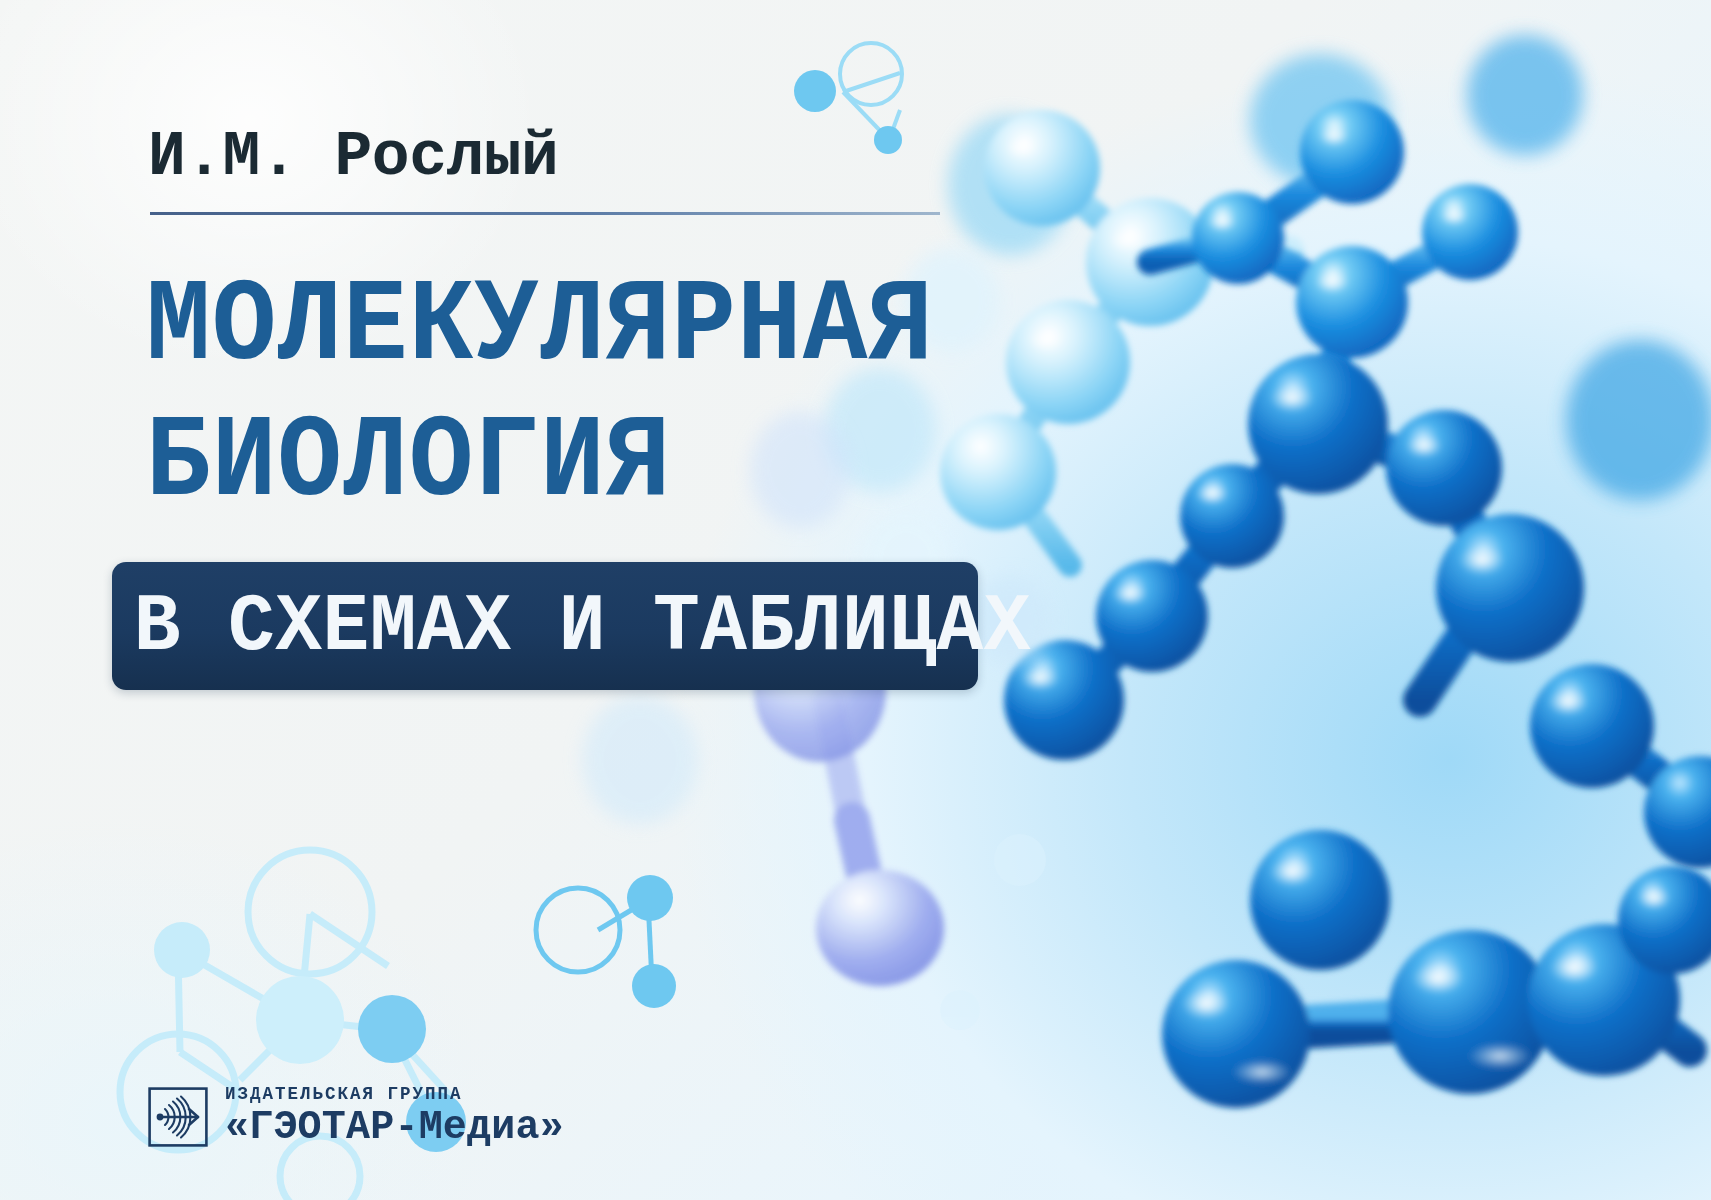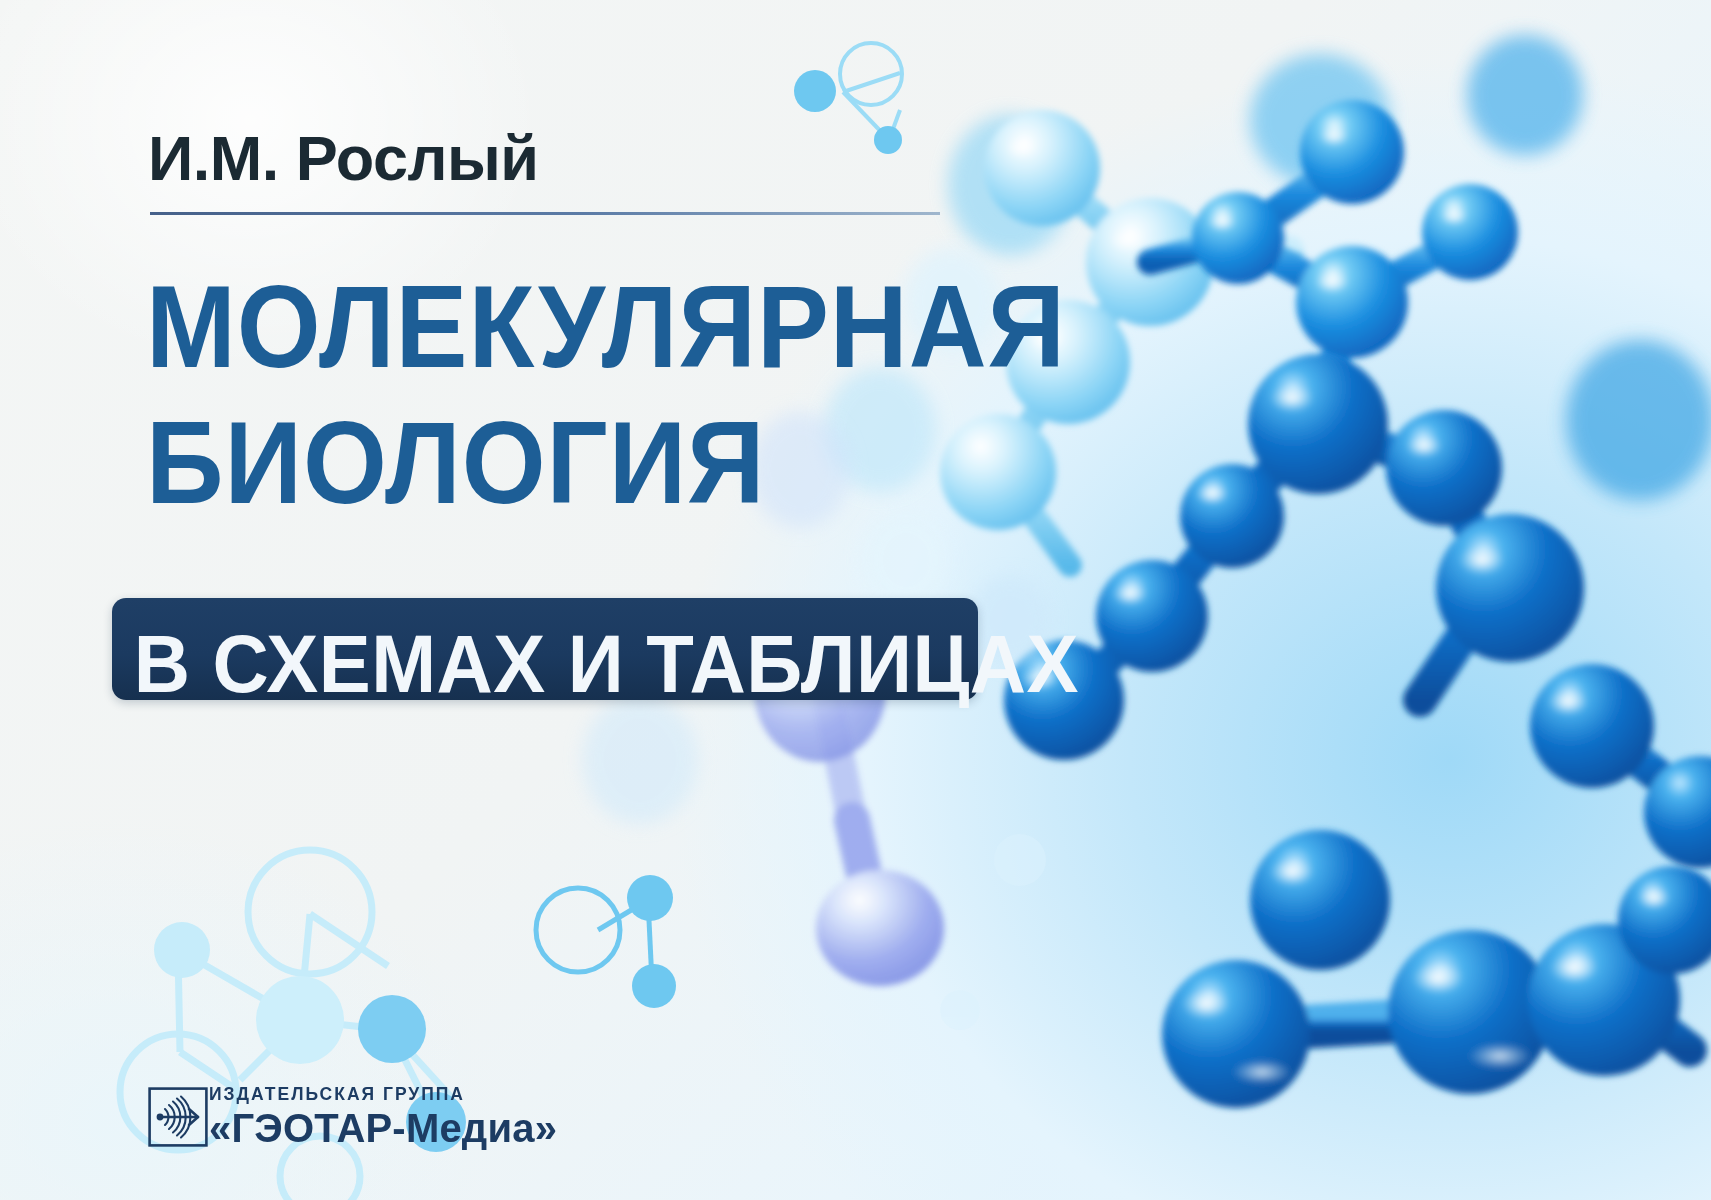--- a/index.html
+++ b/index.html
@@ -7,21 +7,21 @@
     margin: 0;
     padding: 0;
     background: #ffffff;
   }
   #cover {
     position: relative;
     width: 1711px;
     height: 1200px;
     overflow: hidden;
     background: #f2f4f3;
-    font-family: Liberation Sans, sans-serif;
+    font-family: Liberation Mono, monospace;
   }
 
   
   .bg-base {
     position: absolute;
     inset: 0;
     background:
       radial-gradient(ellipse 1000px 900px at 1450px 760px, #9fd9f7 0%, #c3e7fa 32%, #e4f4fd 58%, rgba(242,244,243,0) 78%),
       radial-gradient(ellipse 700px 620px at 1620px 1080px, #7ec8f0 0%, #a9dcf6 40%, rgba(242,244,243,0) 75%),
       linear-gradient(135deg, #f4f6f5 0%, #f1f4f4 45%, #eaf5fb 70%, #d7eefb 100%);
@@ -81,25 +81,24 @@
     transform-origin: left center;
   }
   .title-1 { left: 146px; top: 272px; }
   .title-2 { left: 146px; top: 408px; }
 
   .banner {
     position: absolute;
     left: 112px;
     top: 562px;
     width: 866px;
-    height: 102px;
+    height: 128px;
     background: linear-gradient(180deg, #1f3f66 0%, #1b3a60 55%, #16304f 100%);
     border-radius: 14px;
     box-shadow: 0 3px 10px rgba(20,45,75,0.22);
-    margin-top: 36px;
   }
   .banner-text {
     position: absolute;
     left: 0; right: 0;
     top: 19px;
     text-align: center;
     color: #f2f7fb;
     font-weight: bold;
     font-size: 82px;
     letter-spacing: 0.5px;
@@ -107,21 +106,21 @@
     transform: scaleX(0.95);
   }
 
   
   .publisher {
     position: absolute;
     left: 148px;
     top: 1086px;
     display: flex;
     align-items: center;
-    gap: 1px;
+    gap: 17px;
   }
   .pub-mark {
     width: 60px;
     height: 60px;
     flex: 0 0 auto;
   }
   .pub-text {
     display: flex;
     flex-direction: column;
     justify-content: center;

